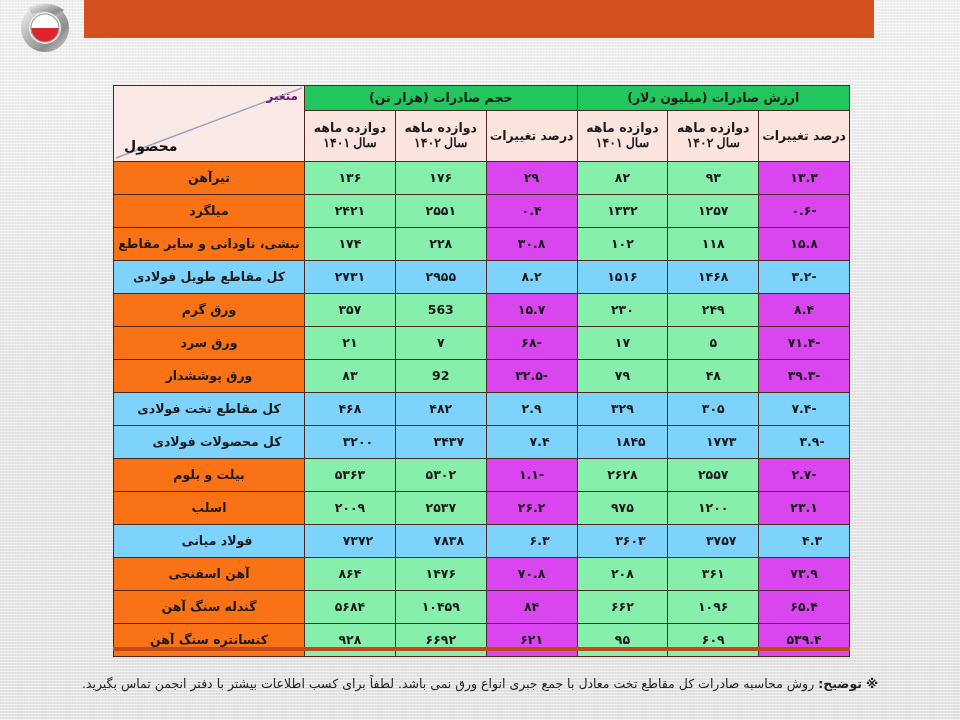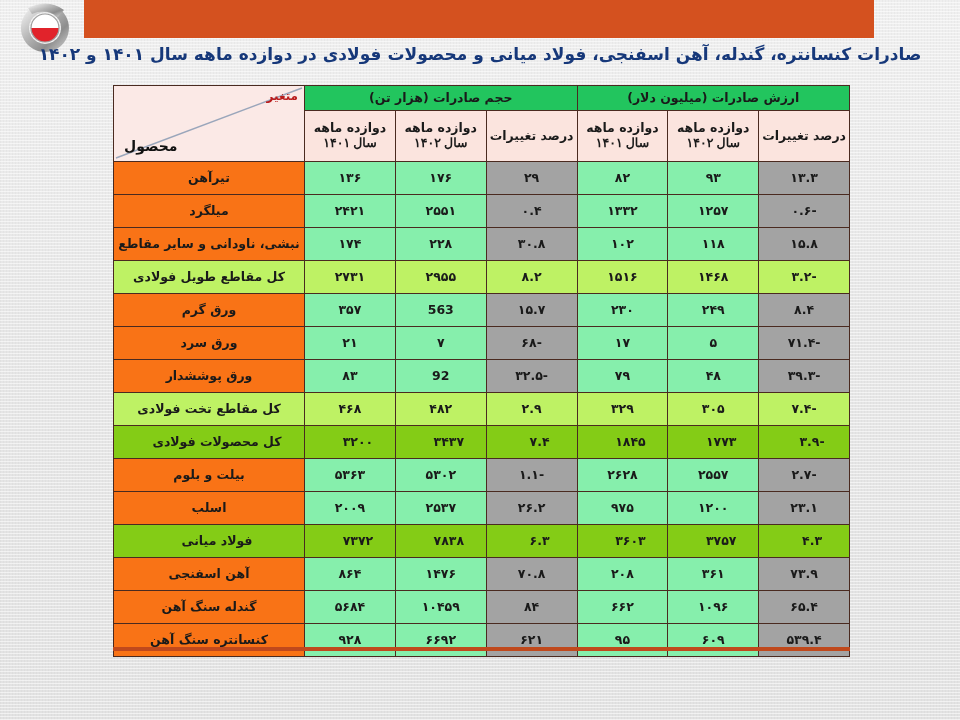--- a/index.html
+++ b/index.html
@@ -88,48 +88,48 @@
     background:#fbe9e6;
     width:190px;
     padding:0;
     overflow:hidden;
   }
   td.corner .diag{
     position:absolute;inset:0;
   }
   td.corner .var-lbl{
     position:absolute;top:3px;right:6px;
-    font-size:12px;font-weight:bold;color:#b91c1c;
+    font-size:12px;font-weight:bold;color:#701a75;
   }
   td.corner .prod-lbl{
     position:absolute;bottom:6px;left:10px;
     font-size:14px;font-weight:bold;color:#111;margin-top:41px;
   }
 
   
   tbody tr{height:33px;}
   td.name{
     text-align:right;
     padding-right:14px;
     font-size:13px;
     font-weight:bold;
     background:#f97316;
   }
   td.val{background:#86efac;}
-  td.pct{background:#a3a3a3;}
+  td.pct{background:#d946ef;}
 
   
   tr.subtotal td.name,
   tr.subtotal td.val,
-  tr.subtotal td.pct{background:#bef264;}
+  tr.subtotal td.pct{background:#7dd3fc;}
 
   
   tr.total td.name,
   tr.total td.val,
-  tr.total td.pct{background:#84cc16;padding-left:16px;}
+  tr.total td.pct{background:#7dd3fc;padding-left:16px;}
 
   
   .bottom-rule{
     position:absolute;left:113px;top:647px;width:737px;height:4px;
     background:#c0491c;
   }
 
   
   .footnote{
     position:absolute;left:0;right:0;top:676px;
@@ -162,21 +162,20 @@
         </linearGradient>
       </defs>
       <path d="M43 4 A24 24 0 1 1 42.9 4 Z M43 12 A16 16 0 1 0 43.1 12 Z" fill="url(#gmet)" fill-rule="evenodd"></path>
       <path d="M26 8 Q46 -2 62 10 L56 17 Q44 8 30 14 Z" fill="url(#gmet)"></path>
       <circle cx="43" cy="28" r="14" fill="#ffffff"></circle>
       <path d="M29 28 a14 14 0 0 0 28 0 Z" fill="#e1232b"></path>
       <circle cx="43" cy="28" r="14" fill="none" stroke="#9d9d9d" stroke-width="1.2"></circle>
     </svg>
   </div>
 
-  <div class="title">صادرات کنسانتره، گندله، آهن اسفنجی، فولاد میانی و محصولات فولادی در دوازده ماهه سال ۱۴۰۱ و ۱۴۰۲</div>
 
   <div class="table-wrap">
     <table class="stats">
       <thead>
         <tr>
           <th class="grp-head" colspan="3">ارزش صادرات (میلیون دلار)</th>
           <th class="grp-head" colspan="3">حجم صادرات (هزار تن)</th>
           <td class="corner" rowspan="2">
             <svg class="diag" width="190" height="74" viewBox="0 0 190 74" preserveAspectRatio="none">
               <line x1="188" y1="2" x2="2" y2="72" stroke="#9aa6bb" stroke-width="1.4"></line>
@@ -347,14 +346,19 @@
             <td class="val">۶۶۹۲</td>
             <td class="val">۹۲۸</td>
             <td class="name">کنسانتره سنگ آهن</td>
           </tr>
         </tbody>
     </table>
   </div>
 
   <div class="bottom-rule"></div>
 
+  <div class="footnote">
+    <span class="star">※</span>
+    <b>توضیح:</b>
+    <span>روش محاسبه صادرات کل مقاطع تخت معادل با جمع جبری انواع ورق نمی باشد. لطفاً برای کسب اطلاعات بیشتر با دفتر انجمن تماس بگیرید.</span>
+  </div>
 
 </div>
 
 </body></html>

